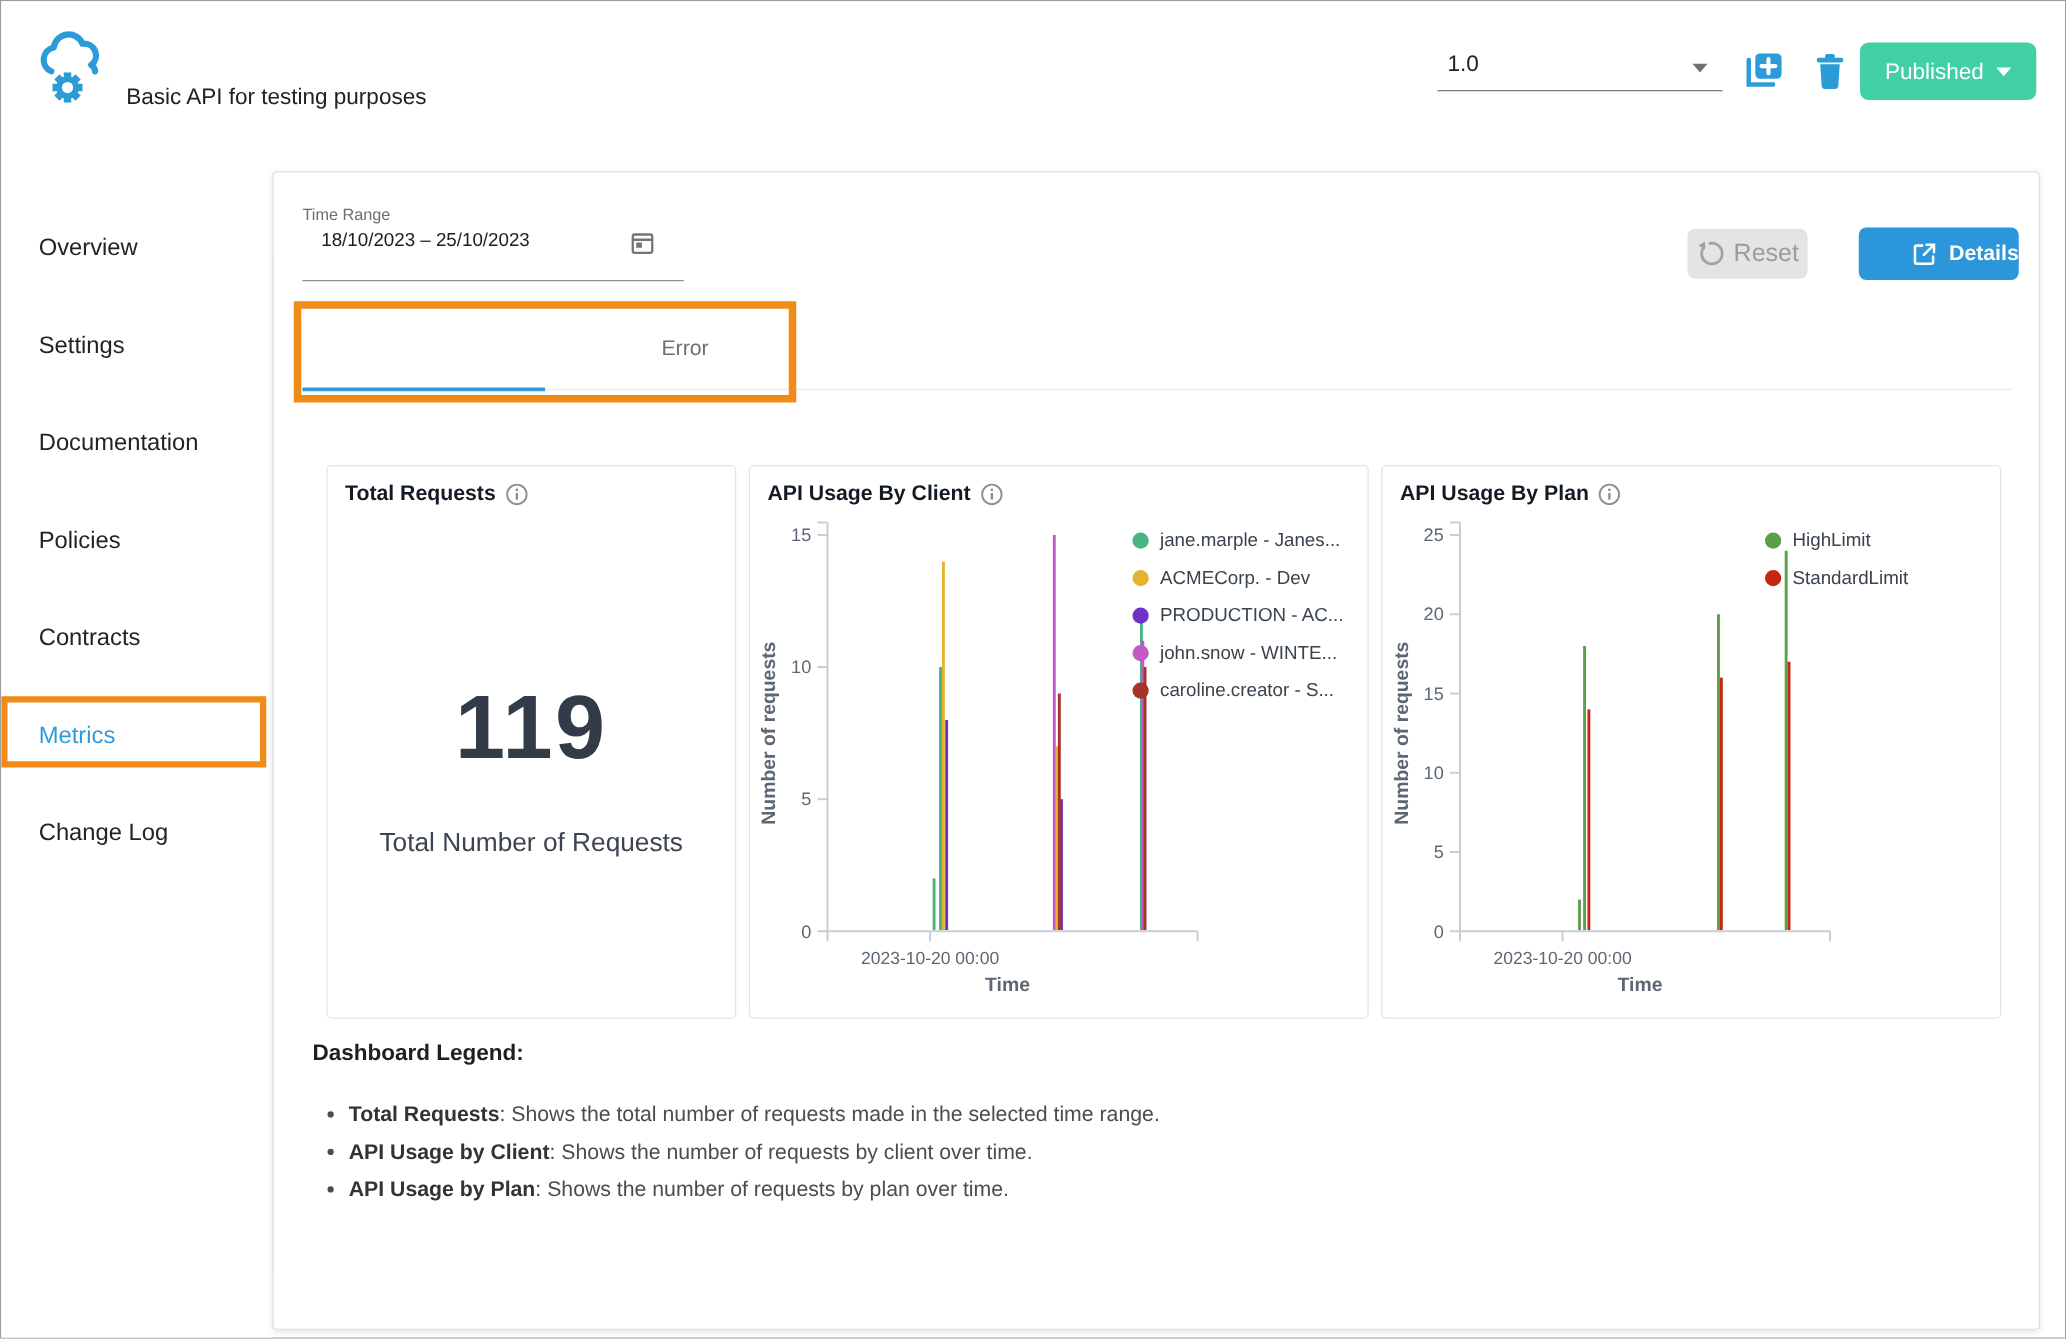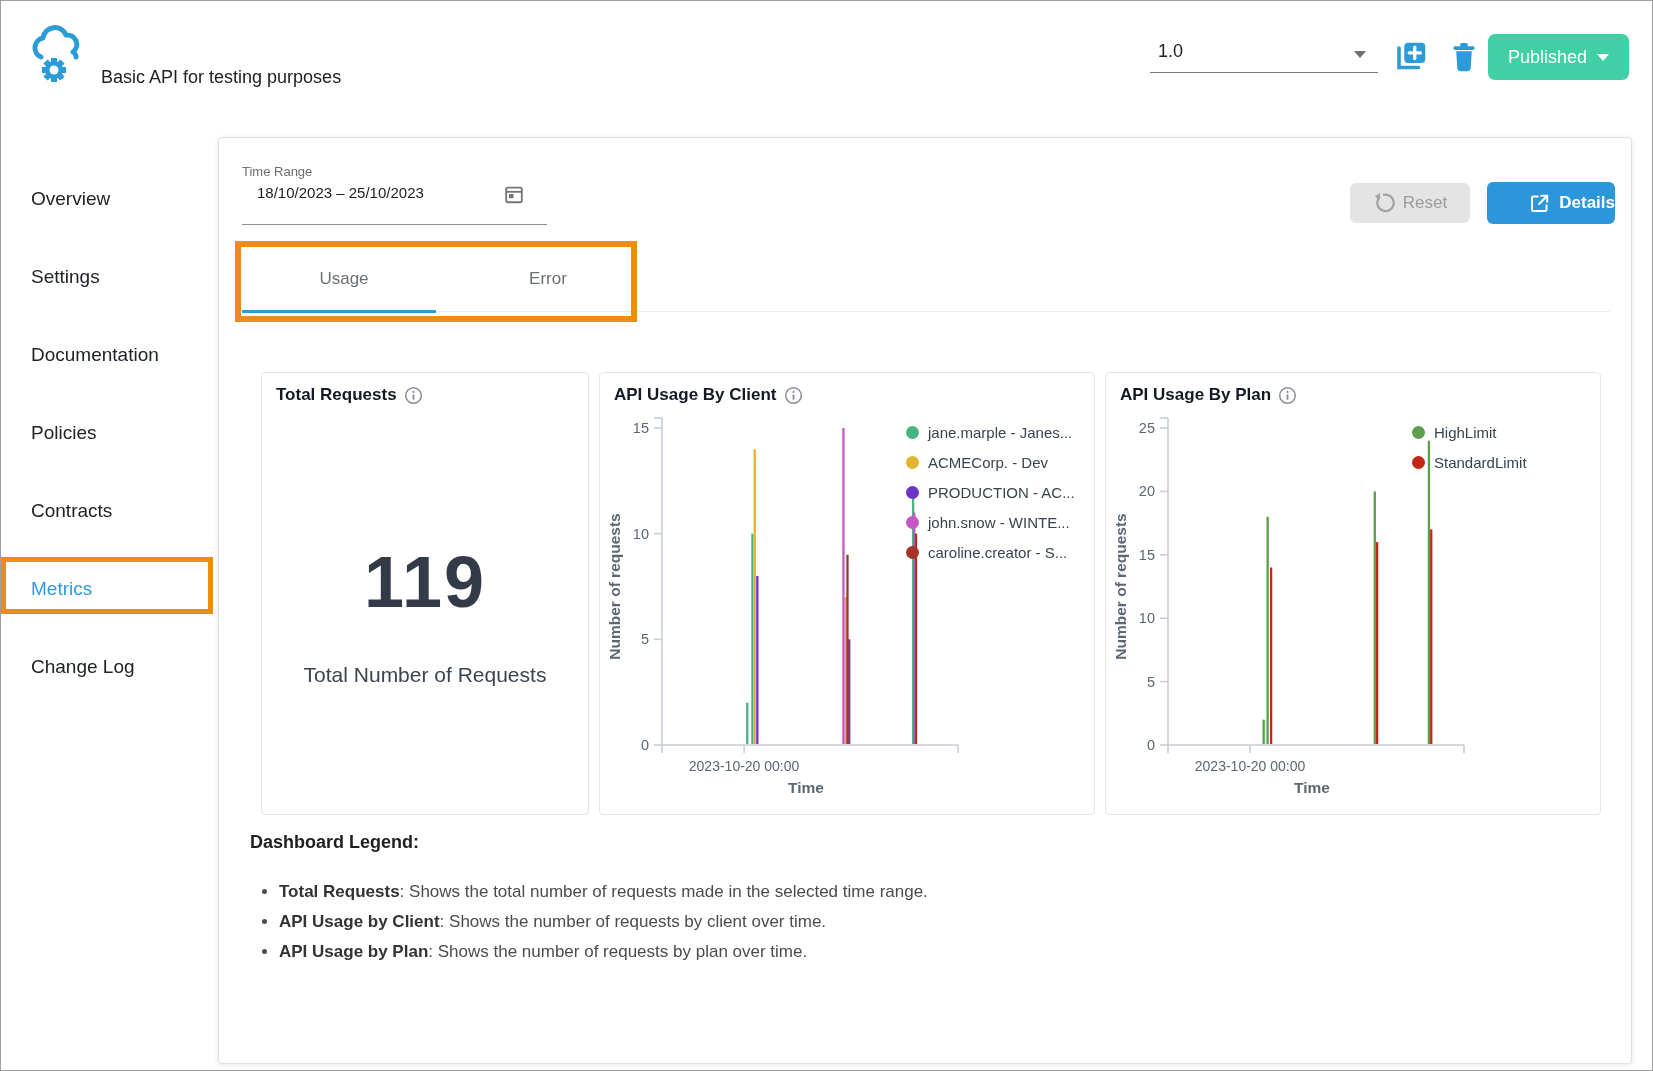--- a/index.html
+++ b/index.html
@@ -37,22 +37,22 @@
   
   .main-panel { position:absolute; left:217px; top:136px; width:1414px; height:927px;
         background:#fff; border:1px solid #e0e0e0; border-radius:4px;
         box-shadow:0 1px 5px rgba(0,0,0,.10); }
 
   .tr-label { position:absolute; left:23px; top:26px; font-size:13px; color:#6e6e6e; }
   .tr-value { position:absolute; left:38px; top:46px; font-size:15px; color:#1d1d1d; cursor:pointer; }
   .tr-underline { position:absolute; left:23px; top:86px; width:305px; height:1px; background:#8f8f8f; }
   .cal-icon { position:absolute; left:284px; top:44px; cursor:pointer; }
 
-  .reset-btn { position:absolute; left:1131px; top:45px; width:120px; height:40px;
-        background:#e4e4e4; border:none; border-radius:6px; color:#9b9b9b; font-size:17px;
+  .reset-btn { position:absolute; left:1131px; top:45px; width:96px; height:40px;
+        background:#e4e4e4; border:none; border-radius:6px; color:#9b9b9b; font-size:20px;
         display:flex; align-items:center; justify-content:center; gap:8px;
         font-family:"Liberation Sans",sans-serif; cursor:default; }
   .details-btn { position:absolute; left:1268px; top:44px; width:128px; height:42px;
         background:#2b96d9; border:none; border-radius:6px; color:#fff; font-size:17px;
         font-weight:700; display:flex; align-items:center; justify-content:flex-end; gap:9px;
         font-family:"Liberation Sans",sans-serif; cursor:pointer; }
 
   .tab-strip { position:absolute; left:23px; top:108px; width:1368px; height:66px;
         border-bottom:1px solid #ececec; }
   .tab { position:absolute; top:0; width:204px; height:66px; display:flex; align-items:center;
@@ -176,21 +176,20 @@
     <button class="details-btn">
       <svg width="21" height="21" viewBox="0 0 24 24">
         <path d="M10 4 H5 a1.6 1.6 0 0 0 -1.6 1.6 V19 a1.6 1.6 0 0 0 1.6 1.6 H18.4 A1.6 1.6 0 0 0 20 19 V14" fill="none" stroke="#fff" stroke-width="2.3" stroke-linecap="round"></path>
         <path d="M14 3.2 H20.8 V10" fill="none" stroke="#fff" stroke-width="2.3" stroke-linecap="round"></path>
         <line x1="20" y1="4" x2="11.5" y2="12.5" stroke="#fff" stroke-width="2.3" stroke-linecap="round"></line>
       </svg>
       <span>Details</span>
     </button>
 
     <div class="tab-strip" id="tab-strip">
-        <div class="tab" style="left: 0px;">Usage</div>
         <div class="tab-ink" style="left: 0px;"></div>
         <div class="tab" style="left: 204px;">Error</div>
       </div>
 
     <div class="card" id="card-total">
       <div class="card-title">
         <span>Total Requests</span>
         <svg width="19" height="19" viewBox="0 0 20 20">
           <circle cx="10" cy="10" r="8.2" fill="none" stroke="#8a9097" stroke-width="1.6"></circle>
           <circle cx="10" cy="6.2" r="1.15" fill="#8a9097"></circle>

